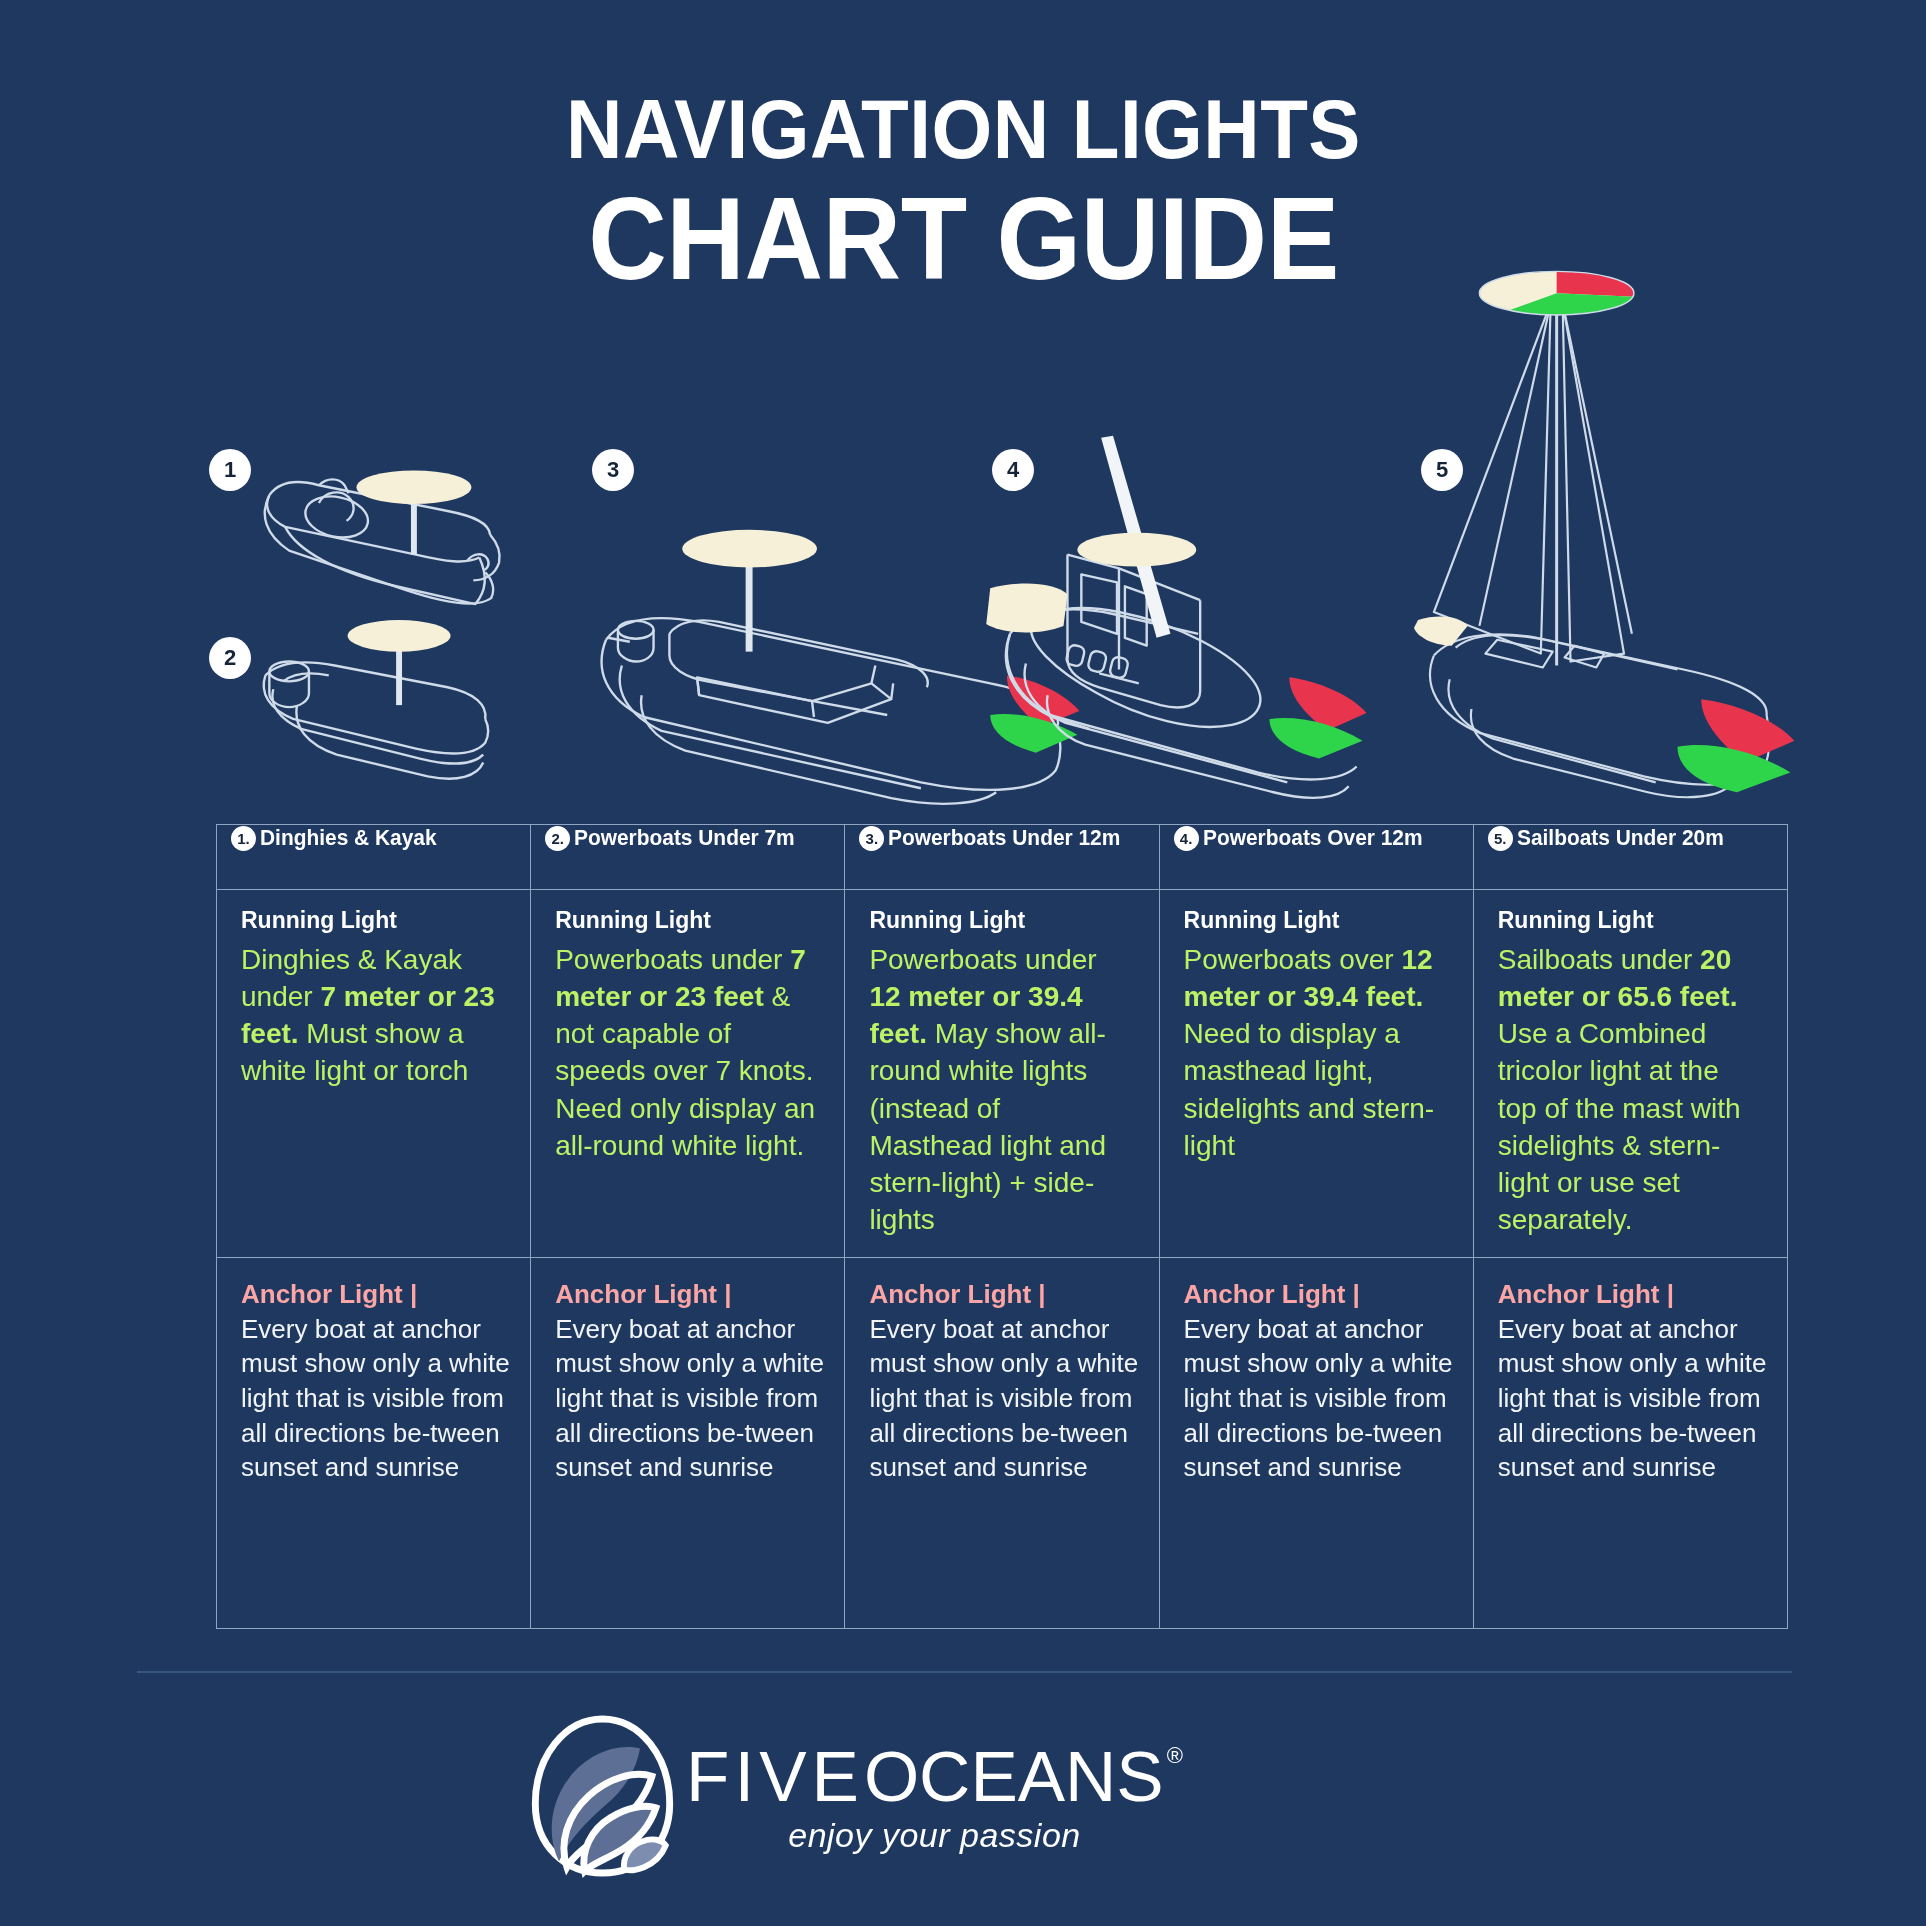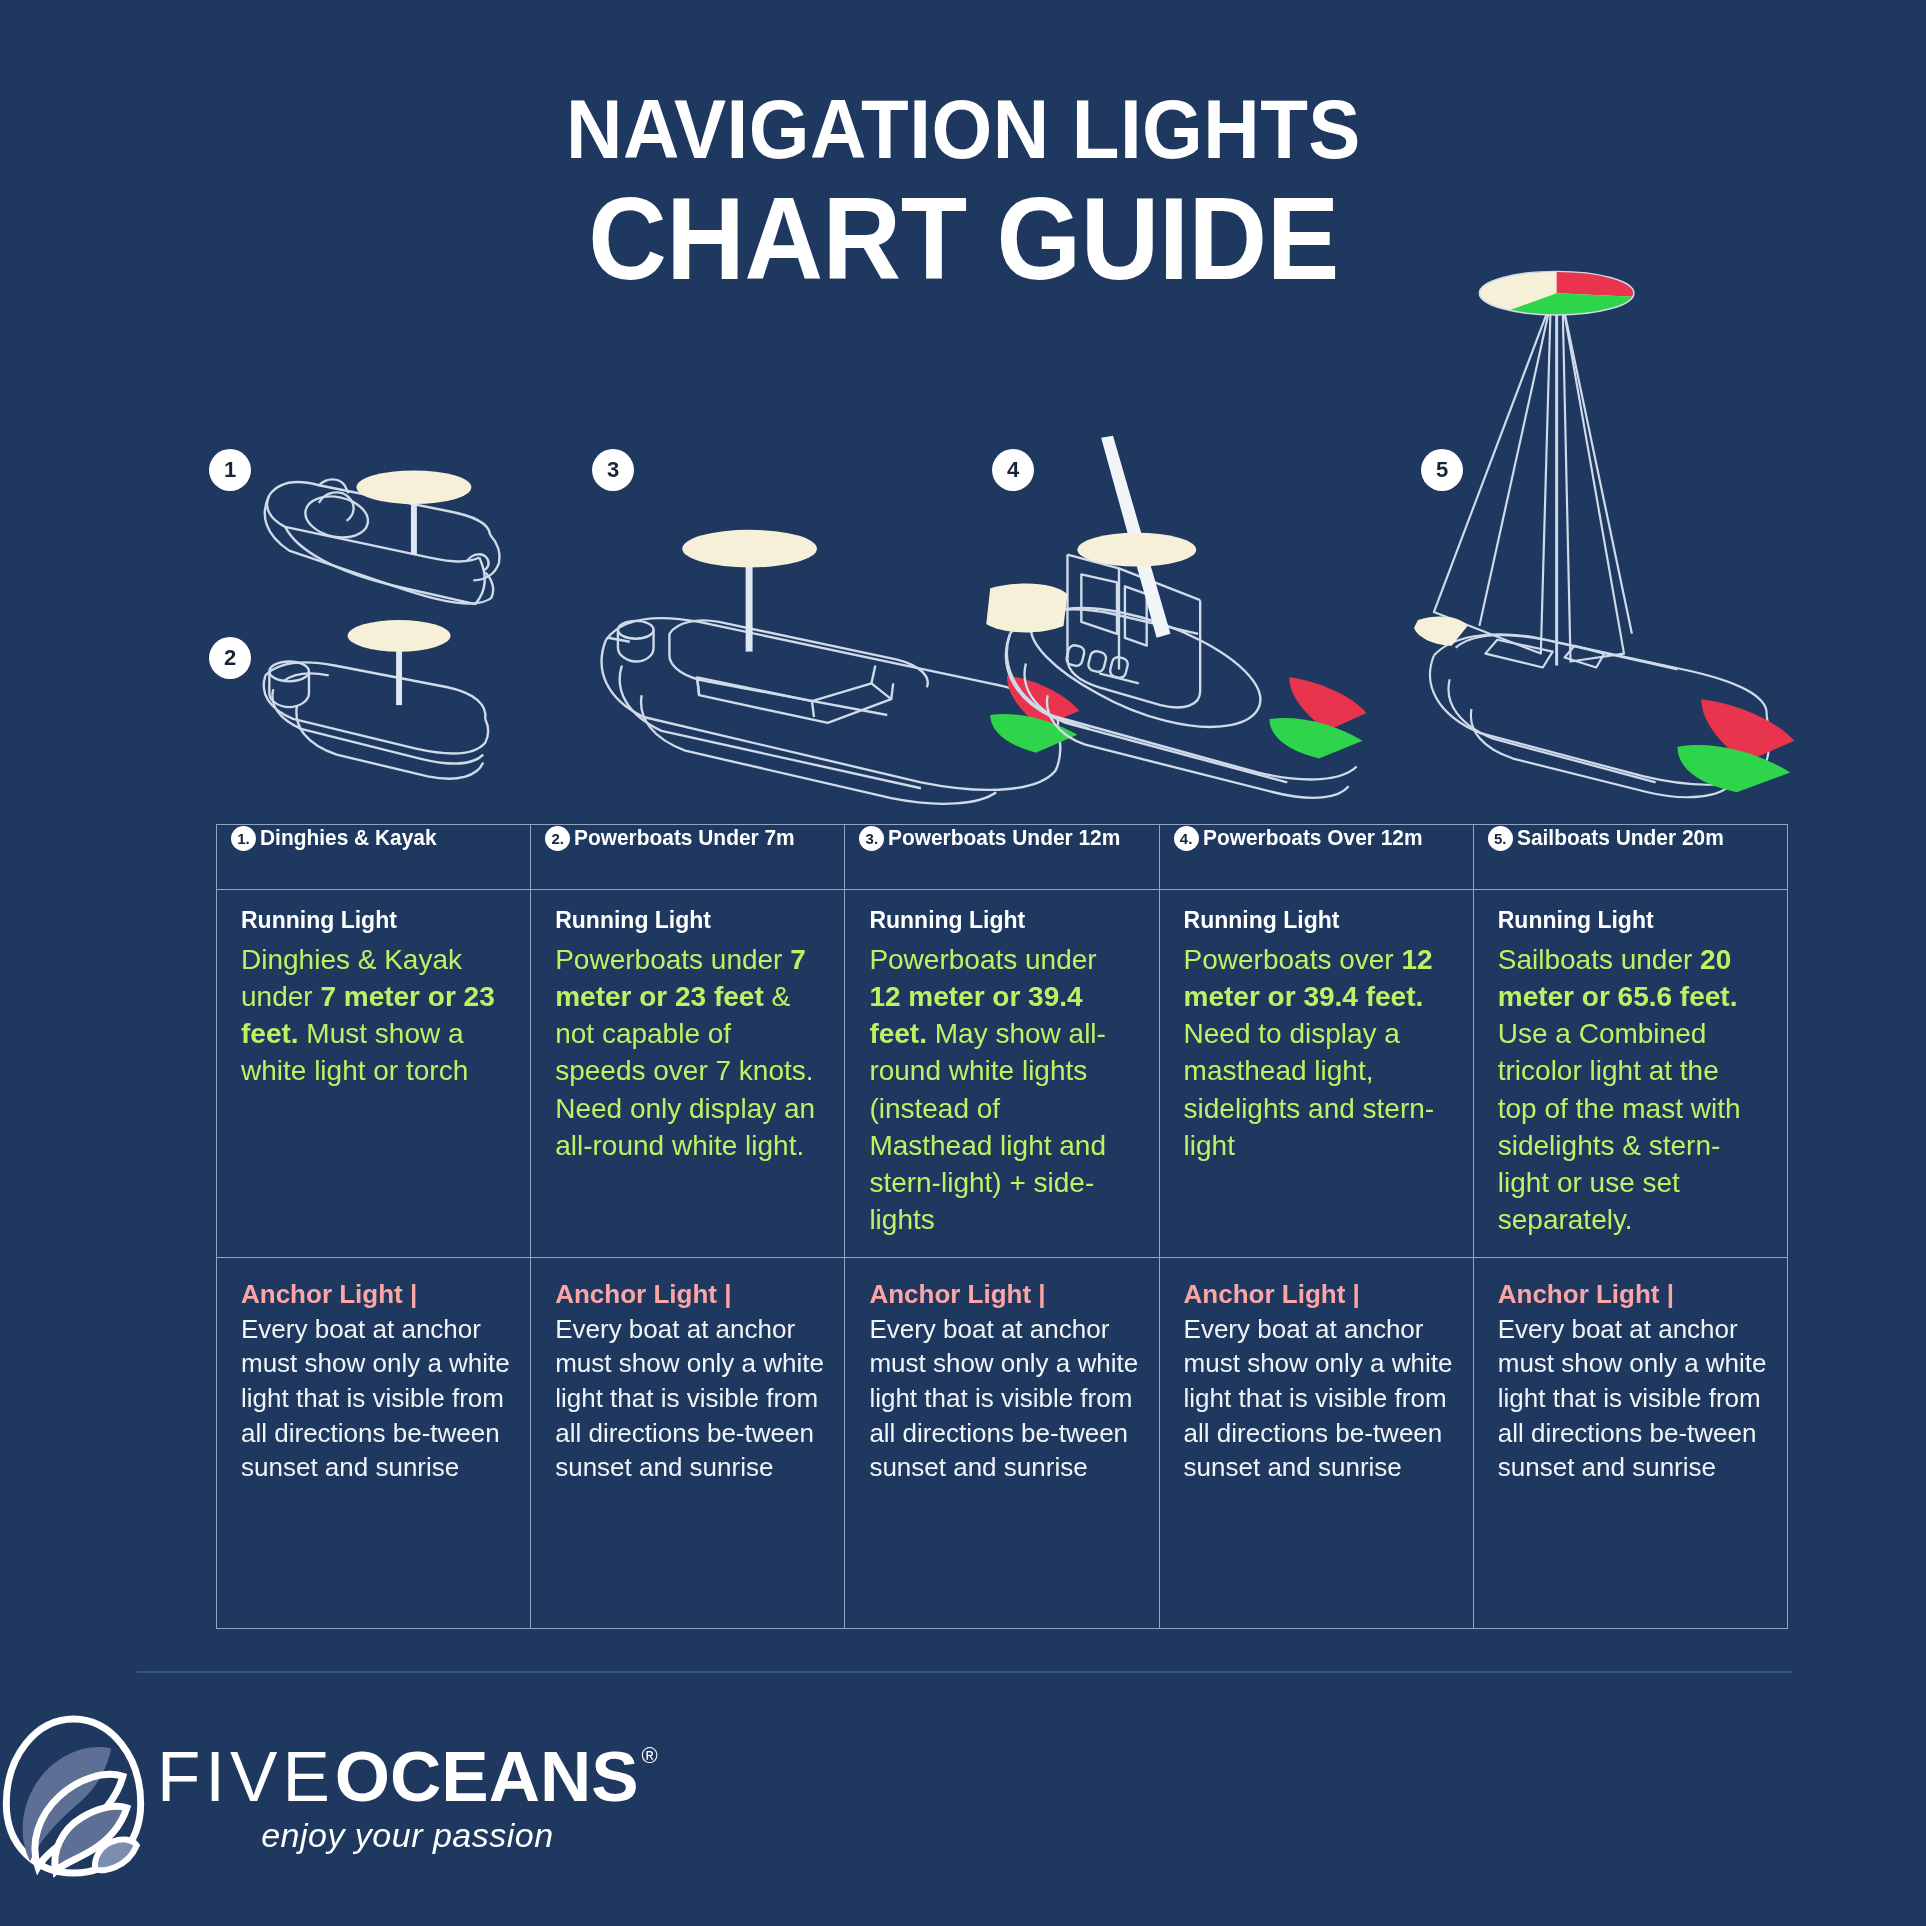--- a/index.html
+++ b/index.html
@@ -175,20 +175,21 @@
     height: 2px;
     background: #35547e;
   }
   .footer-logo {
     position: absolute;
     left: 0;
     top: 1713px;
     width: 1712px;
     display: flex;
     align-items: center;
+    justify-content: center;
   }
   .logo-mark { flex: 0 0 auto; }
   .logo-text-group {
     display: flex;
     flex-direction: column;
     align-items: center;
     margin-left: 10px;
   }
   .logo-word {
     display: flex;
@@ -198,21 +199,21 @@
   .logo-five {
     color: #ffffff;
     font-size: 71px;
     font-weight: 300;
     letter-spacing: 5px;
     font-family: "Liberation Sans", sans-serif;
   }
   .logo-oceans {
     color: #ffffff;
     font-size: 71px;
-    font-weight: 700;
+    font-weight: 400;
     letter-spacing: 0px;
     font-family: "Liberation Sans", sans-serif;
   }
   .logo-reg {
     color: #ffffff;
     font-size: 22px;
     font-weight: 400;
     margin-top: 4px;
     margin-left: 3px;
     font-family: "Liberation Sans", sans-serif;

